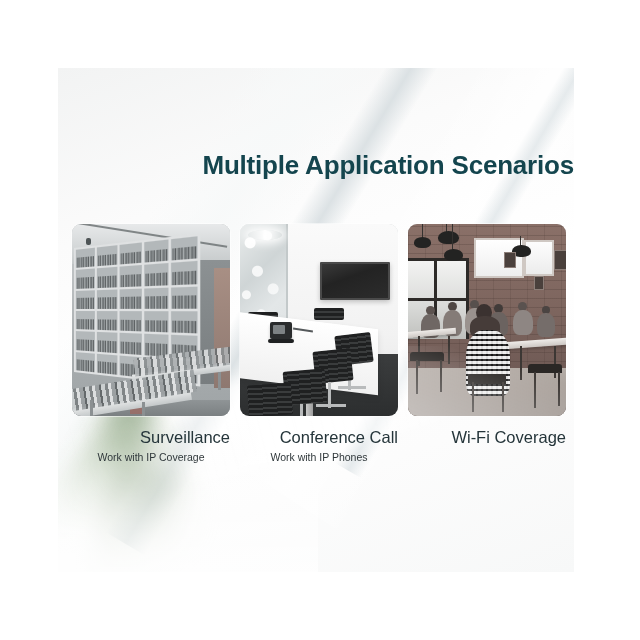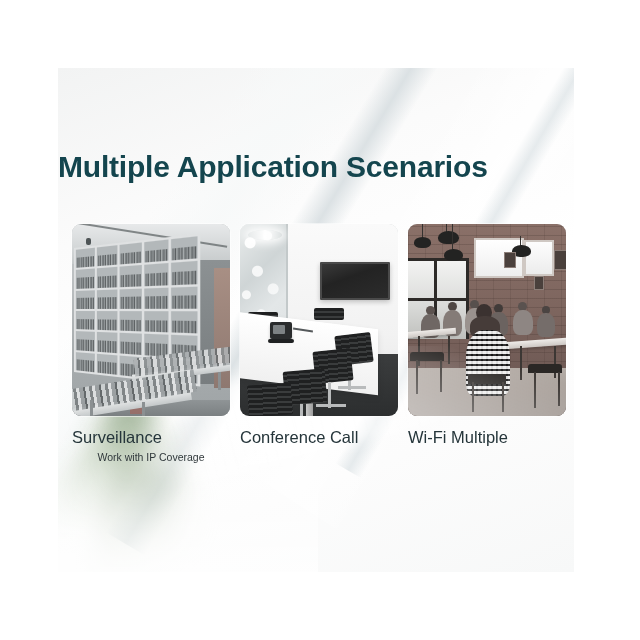--- a/index.html
+++ b/index.html
@@ -93,22 +93,22 @@
   .haze {
     position: absolute; left: 0; bottom: 0; width: 260px; height: 150px;
     background: linear-gradient(0deg, rgba(255,255,255,.75), rgba(255,255,255,0));
   }
 
   
   #headline {
     position: absolute;
     left: 0; right: 0;
     top: 82px;
-    text-align: left;
-    font-size: 30px;
+    text-align: right;
+    font-size: 26px;
     font-weight: bold;
     letter-spacing: -0.2px;
     color: #14454e;
     white-space: nowrap;
   }
 
   
   #scenarios {
     position: absolute;
     left: 14px;
@@ -123,21 +123,21 @@
     position: relative;
     width: 158px;
     height: 192px;
     border-radius: 9px;
     overflow: hidden;
     background: #cfd3d4;
     box-shadow: 0 0 0 1px rgba(255,255,255,.55);
   }
   .cap {
     margin-top: 12px;
-    text-align: left;
+    text-align: right;
     font-size: 16.5px;
     color: #25353a;
     white-space: nowrap;
   }
   .sub {
     margin-top: 4px;
     text-align: center;
     font-size: 10.5px;
     color: #30383b;
     white-space: nowrap;
@@ -425,20 +425,21 @@
           <div class="cr-chairback" style="left:74px;top:126px;width:38px;height:32px;transform:rotate(-6deg);"></div>
           <div class="cr-chairleg" style="left:88px;top:158px;width:3px;height:26px;"></div>
           <div class="cr-chairleg" style="left:76px;top:180px;width:30px;height:3px;"></div>
 
           <div class="cr-chairback" style="left:44px;top:146px;width:42px;height:34px;transform:rotate(-5deg);"></div>
           <div class="cr-chairleg" style="left:60px;top:180px;width:3px;height:12px;"></div>
 
           <div class="cr-chairback" style="left:8px;top:160px;width:44px;height:32px;transform:rotate(-4deg);"></div>
         </div>
         <div class="cap">Conference Call</div>
+        <div class="sub">Work with IP Phones</div>
       </div>
 
       <div class="scenario">
         <div class="photo">
           <div class="cf-brick"></div>
           <div class="cf-winA"></div>
           <div class="cf-winB"></div>
           <div class="cf-winL"></div>
           <div class="cf-mullion" style="left:0;top:34px;width:58px;height:3px;"></div>
           <div class="cf-mullion" style="left:26px;top:34px;width:3px;height:78px;"></div>
@@ -488,18 +489,18 @@
           <div class="cf-chairleg" style="left:94px;top:158px;height:30px;"></div>
           <div class="cf-chair" style="left:120px;top:140px;width:34px;height:9px;"></div>
           <div class="cf-chairleg" style="left:126px;top:148px;height:36px;"></div>
           <div class="cf-chairleg" style="left:150px;top:148px;height:34px;"></div>
           <div class="cf-chair" style="left:2px;top:128px;width:34px;height:9px;"></div>
           <div class="cf-chairleg" style="left:8px;top:136px;height:34px;"></div>
           <div class="cf-chairleg" style="left:32px;top:136px;height:32px;"></div>
 
           <div class="cf-sun"></div>
         </div>
-        <div class="cap">Wi-Fi Multiple</div>
+        <div class="cap">Wi-Fi Coverage</div>
       </div>
 
     </div>
   </div>
 </div>
 
 </body></html>

